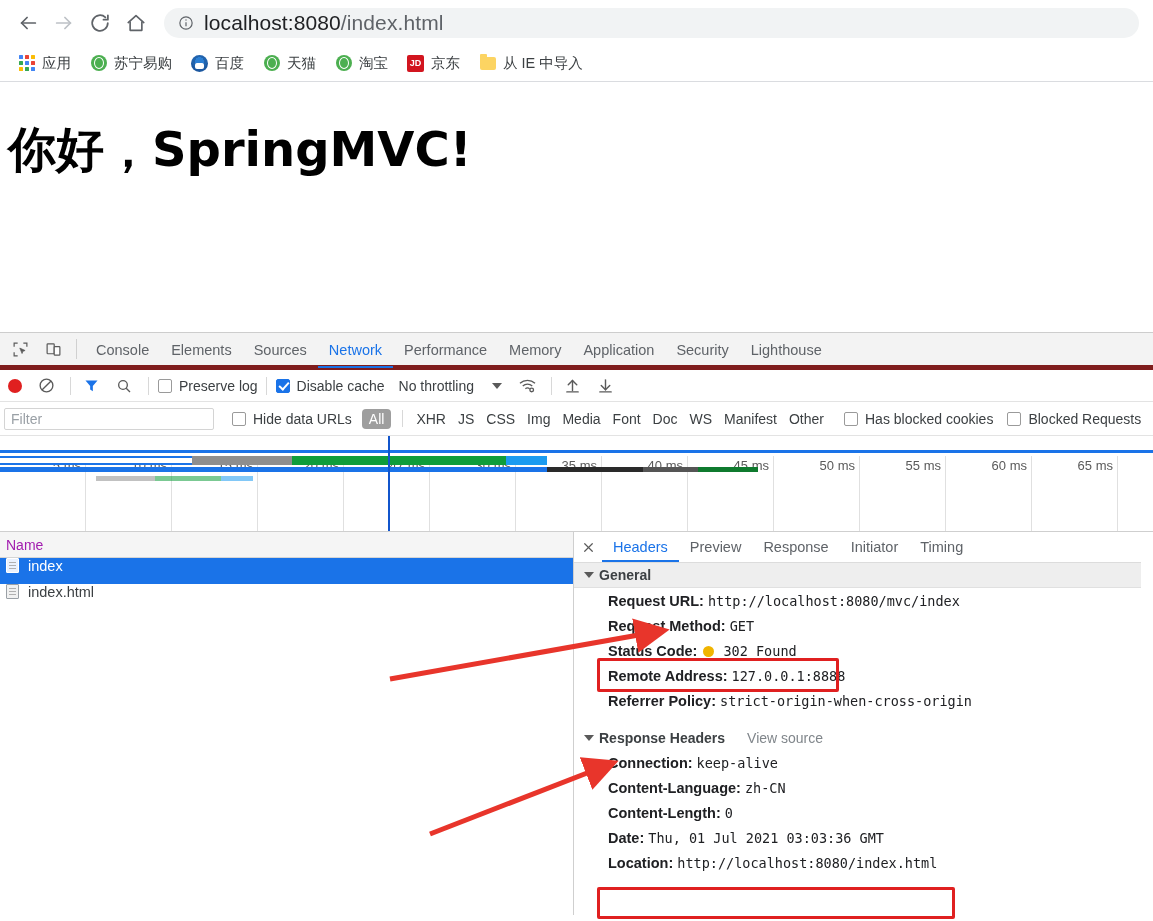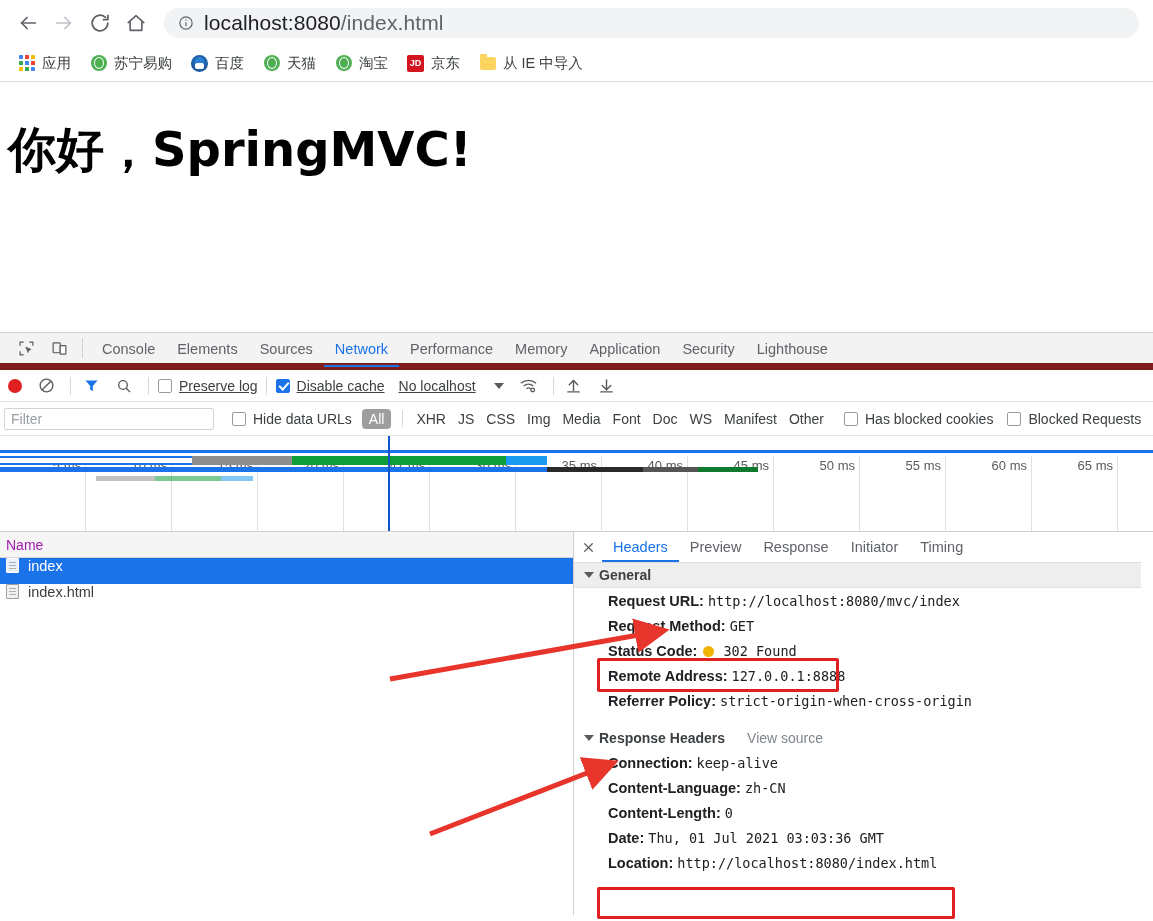--- a/index.html
+++ b/index.html
@@ -93,37 +93,37 @@
 
   
   .devtools {
     border-top: 1px solid #cdcdcd;
     background: #ffffff; width: 1153px;
     font-size: 13.5px; color: #3c4043;
   }
 
   .dt-tabbar {
     height: 37px; display: flex; align-items: center;
-    border-bottom: 7px solid #7f1d1d; background: #f3f3f3; padding-left: 8px;
+    border-bottom: 5px solid #7f1d1d; background: #f3f3f3; padding-left: 2px;
   }
   .dt-tool-ico {
     width: 30px; height: 30px; display: flex; align-items: center;
     justify-content: center; color: #5a5a5a; margin-left: 3px;
   }
   .dt-sep { width: 1px; height: 20px; background: #d0d0d0; margin: 0 8px; }
   .dt-tab {
     padding: 0 11px; height: 36px; line-height: 36px;
     font-size: 14.5px; color: #5f6368; white-space: nowrap;
     border-bottom: 2px solid transparent; margin-top: 1px;
   }
   .dt-tab.active { color: #1a73e8; border-bottom-color: #1a73e8; }
 
   .nt-toolbar {
     height: 32px; display: flex; align-items: center;
-    padding: 0 8px; border-bottom: 1px solid #e3e3e3; background: #fff; text-decoration: underline;
+    padding: 0 8px; border-bottom: 1px solid #e3e3e3; background: #fff;
   }
   .rec-dot { width: 14px; height: 14px; border-radius: 50%; background: #e02020; margin-right: 13px; }
   .icon-btn { width: 22px; height: 22px; display: flex; align-items: center; justify-content: center; color: #5a5a5a; margin-right: 11px; }
   .icon-btn.blue { color: #1a73e8; }
   .vsep { width: 1px; height: 18px; background: #d8d8d8; margin: 0 9px 0 2px; }
   .cb-row { display: flex; align-items: center; margin-right: 6px; font-size: 14px; color: #3c4043; white-space: nowrap; }
   .cb {
     width: 14px; height: 14px; border: 1px solid #9a9a9a; border-radius: 2px;
     background: #fff; margin-right: 7px; flex: 0 0 auto;
   }
@@ -401,21 +401,21 @@
     <div class="vsep"></div>
     <label class="cb-row">
       <span class="cb"></span>
       <span>Preserve log</span>
     </label>
     <div class="vsep"></div>
     <label class="cb-row">
       <span class="cb checked"></span>
       <span>Disable cache</span>
     </label>
-    <div class="throttle">No localhost</div>
+    <div class="throttle">No throttling</div>
     <div class="caret-dn"></div>
     <div class="icon-btn">
       <svg width="19" height="19" viewBox="0 0 24 24" fill="none" stroke="currentColor" stroke-width="1.7">
         <path d="M2.5 9.2A14 14 0 0 1 21.5 9.2"></path>
           <path d="M6 12.6a9 9 0 0 1 12 0"></path>
           <path d="M9.3 16a4.4 4.4 0 0 1 5.4 0"></path>
         <circle cx="17.3" cy="17.6" r="2.3"></circle>
       </svg>
     </div>
     <div class="vsep"></div>

